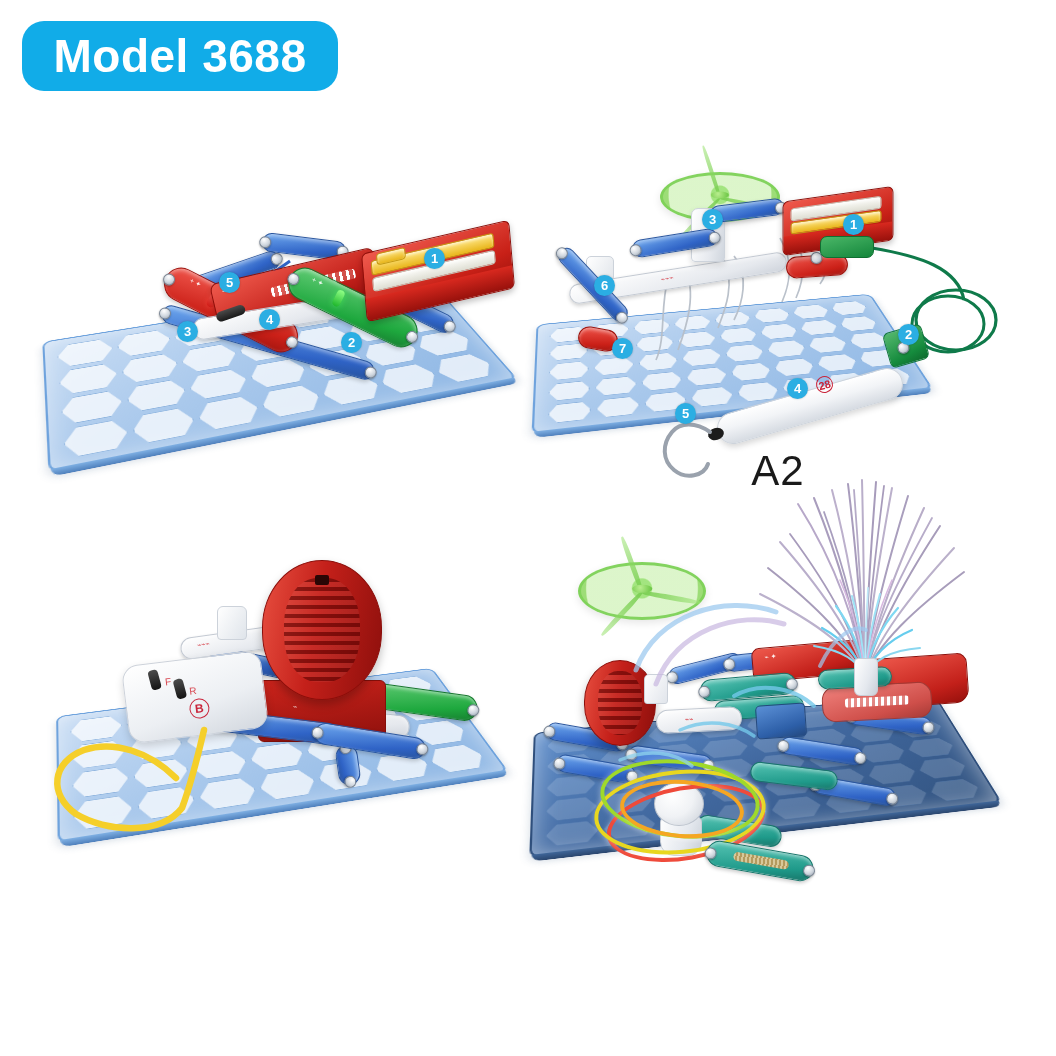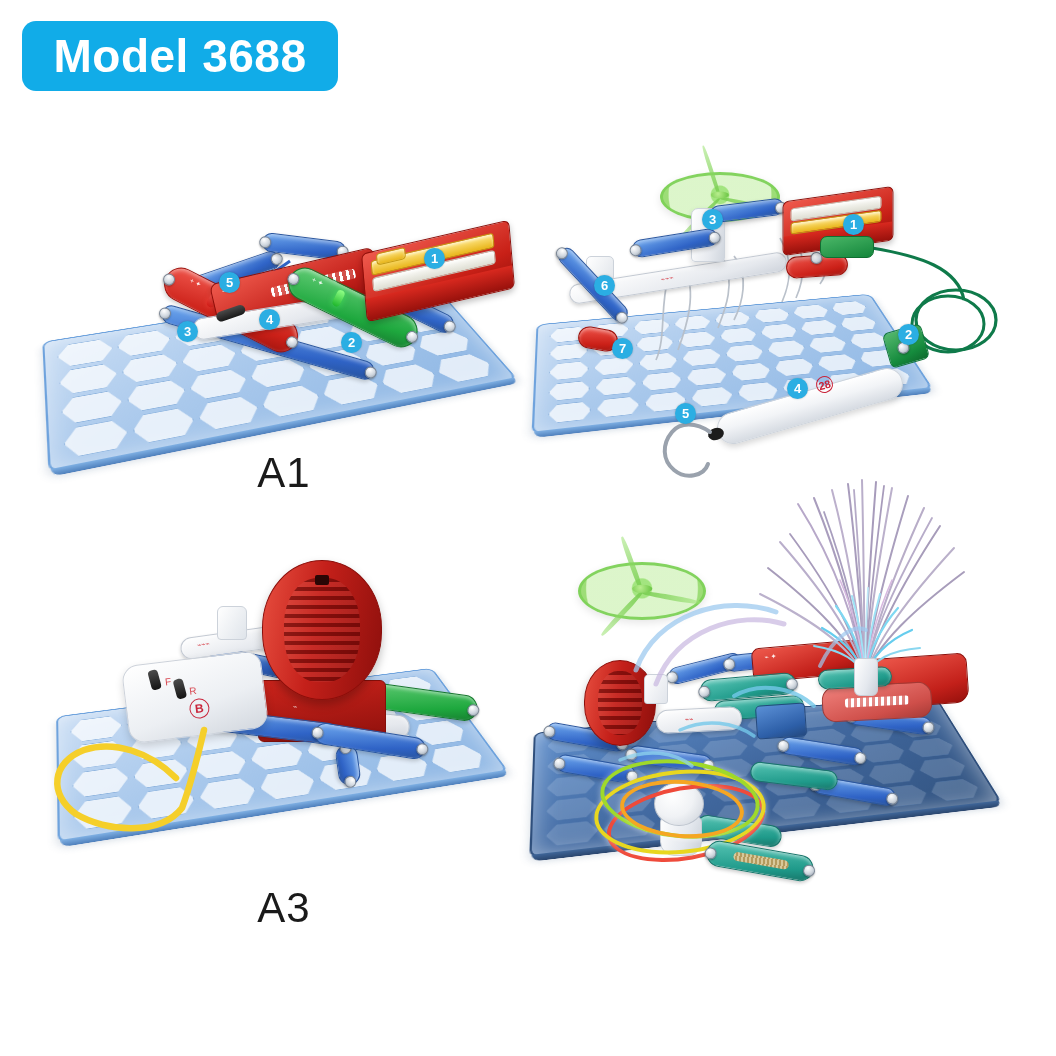--- a/index.html
+++ b/index.html
@@ -19,21 +19,21 @@
   }
 
   
   #model-badge {
     position: absolute;
     left: 22px;
     top: 21px;
     width: 316px;
     height: 70px;
     background: #11ACE8;
-    border-radius: 14px;
+    border-radius: 22px;
     display: flex;
     align-items: center;
     justify-content: center;
   }
   #model-badge .label {
     color: #ffffff;
     font-size: 46px;
     font-weight: bold;
     letter-spacing: 0.5px;
     font-family: "Liberation Sans", sans-serif;
@@ -386,21 +386,20 @@
         <span>3</span>
       </div>
     <div class="badge" style="left:219px; top:94px;">
         <span>4</span>
       </div>
     <div class="badge" style="left:179px; top:57px;">
         <span>5</span>
       </div>
 
   </div>
-  <div class="panel-caption">A1</div>
 </div>
 
 <div class="panel" id="panel-a2">
   <div class="scene">
 
     <div class="board" style="left:10px; top:105px; width:370px; height:180px;
                 transform: perspective(760px) rotateX(55deg) rotateZ(-10deg);">
       <div class="edge"></div>
       <div class="holes" style="grid-template-columns: repeat(8,1fr); grid-template-rows: repeat(5,1fr);">
         <div class="hole"></div>
@@ -540,20 +539,21 @@
         <span>5</span>
       </div>
     <div class="badge" style="left:66px; top:115px;">
         <span>6</span>
       </div>
     <div class="badge" style="left:84px; top:178px;">
         <span>7</span>
       </div>
 
   </div>
+  <div class="panel-caption">A2</div>
 </div>
 
 <div class="panel" id="panel-a3">
   <div class="scene">
 
     <div class="board" style="left:22px; top:108px; width:420px; height:190px;
                 transform: perspective(760px) rotateX(52deg) rotateZ(-13deg);">
       <div class="edge"></div>
       <div class="holes" style="grid-template-columns: repeat(7,1fr); grid-template-rows: repeat(4,1fr);">
         <div class="hole"></div>
@@ -648,21 +648,20 @@
     </div>
 
     <svg class="overlay" viewBox="0 0 488 400" style="z-index:16;">
       <path d="M164 190 C 156 224, 148 252, 142 268
                C 120 296, 66 292, 36 274
                C 8 254, 12 222, 44 210
                C 74 200, 110 212, 136 238" stroke="#f5cf2a" stroke-width="6.5" fill="none" stroke-linecap="round"></path>
     </svg>
 
   </div>
-  <div class="panel-caption">A3</div>
 </div>
 
 <div class="panel" id="panel-a4">
   <div class="scene">
 
     <div class="fiber-wrap" style="left:212px; top:8px; width:250px; height:210px; z-index:20;">
       <svg class="overlay" viewBox="0 0 250 210">
         <g stroke-linecap="round" fill="none">
           <path d="M125 210 C 118 160, 96 96, 58 36" stroke="#b7a8c9" stroke-width="2"></path>
           <path d="M125 210 C 118 164, 104 104, 74 30" stroke="#a99dbd" stroke-width="2"></path>

